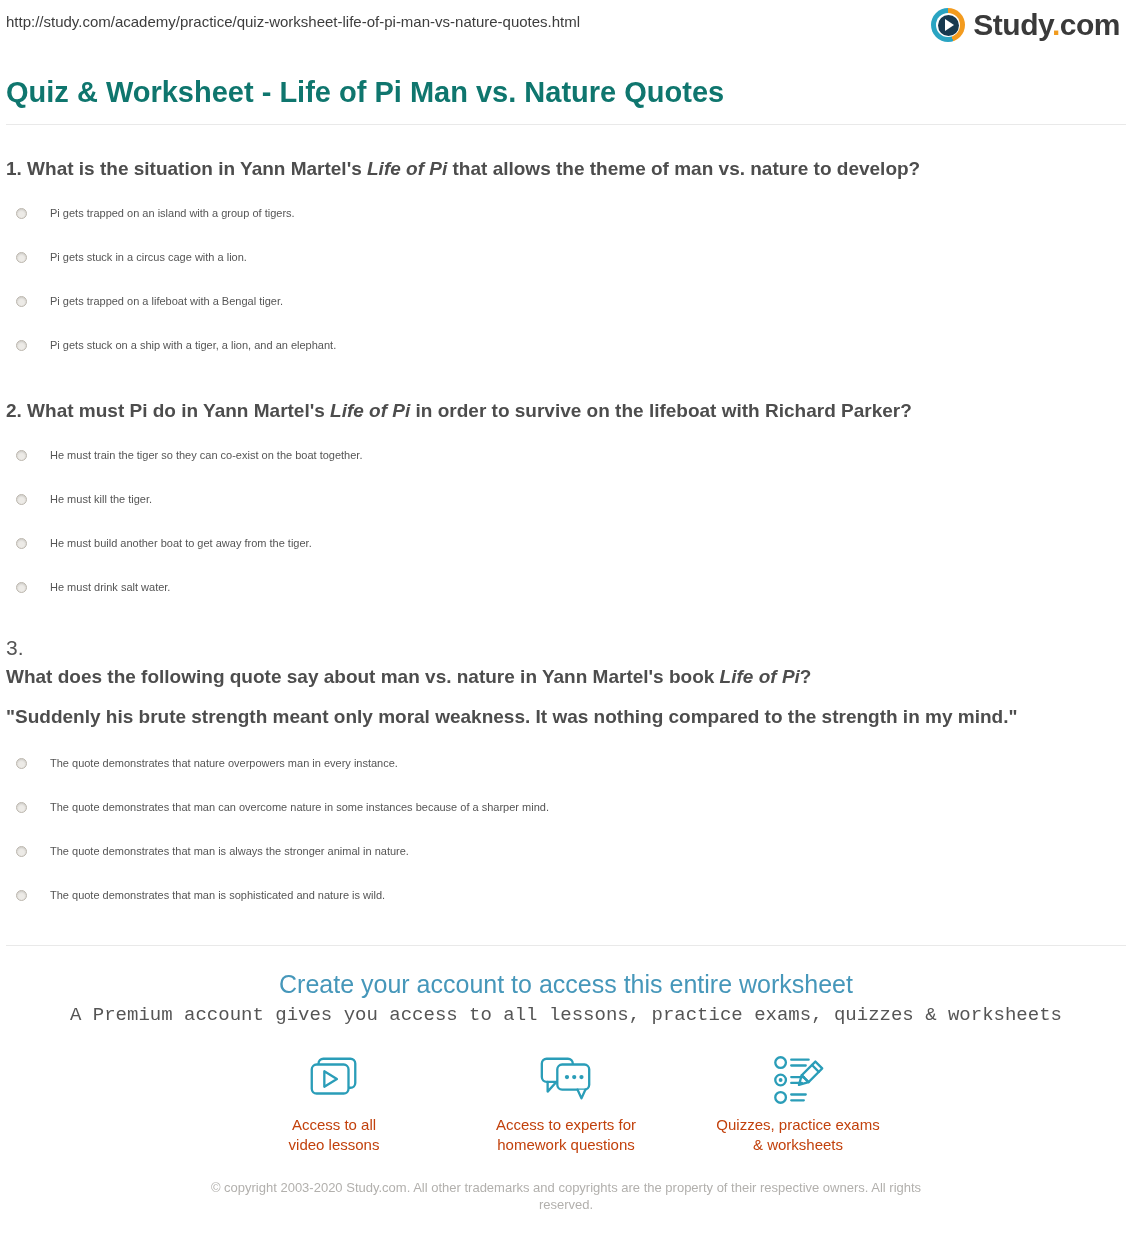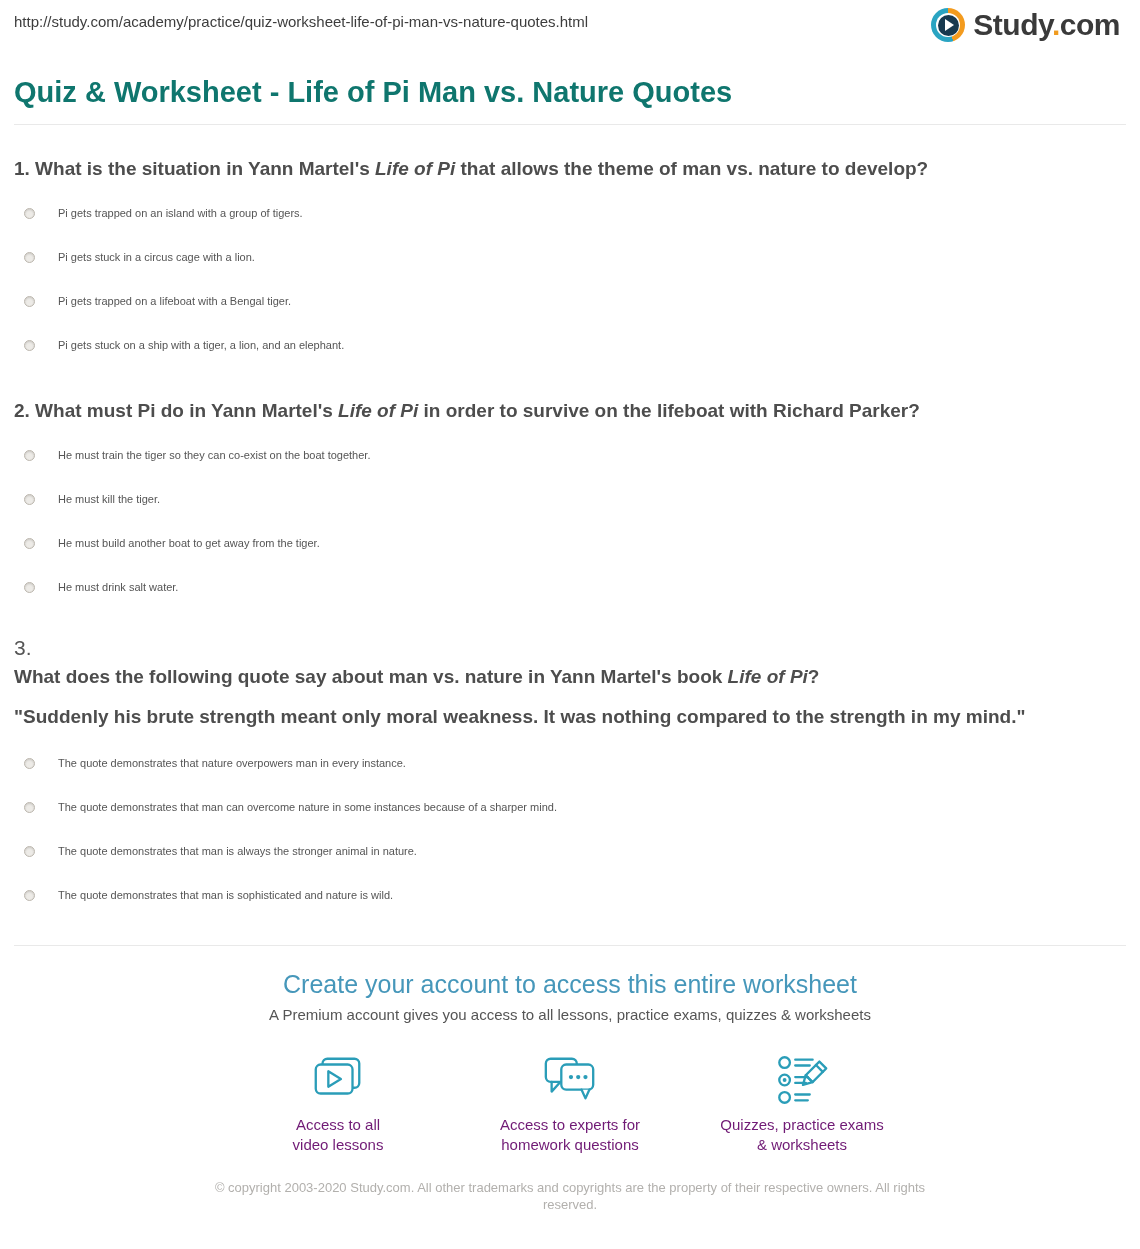--- a/index.html
+++ b/index.html
@@ -3,21 +3,21 @@
 <meta charset="utf-8">
 <style>
   * { box-sizing: border-box; }
   html, body { margin: 0; padding: 0; }
   body {
     width: 1140px; height: 1249px; overflow: hidden;
     background: #ffffff;
     font-family: "Liberation Sans", "DejaVu Sans", sans-serif;
     color: #555555;
   }
-  .page { padding: 12px 14px 0 14px; position: relative; }
+  .page { padding: 12px 14px 0 6px; position: relative; }
 
   
   .url-line { font-size: 15px; color: #3d3d3d; line-height: 20px; }
   .logo { position: absolute; top: 8px; right: 20px; display: flex; align-items: center; gap: 8px; }
   .logo-icon { position: relative; width: 34px; height: 34px; border-radius: 50%;
     background: conic-gradient(#f39b1e 18deg 162deg, #2aa4c2 162deg 378deg); }
   .logo-icon::before { content:""; position:absolute; inset:5px; background:#fff; border-radius:50%; }
   .logo-icon::after  { content:""; position:absolute; inset:6.5px; background:#17394f; border-radius:50%; }
   .logo-play { position:absolute; left:14px; top:11px; width:0; height:0; z-index:2;
     border-left: 9px solid #ffffff; border-top: 6px solid transparent; border-bottom: 6px solid transparent; }
@@ -41,26 +41,26 @@
 
   .q3-number { margin-top: 26px; font-size: 21px; line-height: 26px; color: #555555; }
   .q3-question { margin-top: 4px; font-size: 19px; line-height: 24px; font-weight: 700; color: #4d4d4d; }
   .q3-question .book-title { font-style: italic; }
   .q3-quote { margin-top: 16px; font-size: 19px; line-height: 24px; font-weight: 700; color: #4d4d4d; }
 
   
   .signup-divider { border: none; border-top: 1px solid #e9e9e9; margin: 28px 0 0 0; }
   .signup { text-align: center; }
   .signup-heading { margin-top: 23px; font-size: 25px; line-height: 30px; font-weight: 400; color: #4697ba; }
-  .signup-sub { margin-top: 6px; font-size: 15px; line-height: 20px; color: #555555; }
+  .signup-sub { margin-top: 6px; font-size: 19px; line-height: 20px; color: #555555; font-family: Liberation Mono, monospace; }
   .features { margin-top: 26px; display: flex; justify-content: center; }
   .feature { width: 232px; display: flex; flex-direction: column; align-items: center; }
   .feature-icon { width: 58px; height: 58px; }
   .feature-icon svg { width: 58px; height: 58px; display: block; }
-  .feature-label { margin-top: 6px; font-size: 15px; line-height: 20px; color: #701a75; }
+  .feature-label { margin-top: 6px; font-size: 15px; line-height: 20px; color: #c2410c; }
   .feature-label span { display: block; }
 
   
   .footer { margin: 24px auto 0 auto; max-width: 720px; text-align: center;
     font-size: 13px; line-height: 17px; color: #b2b0ad; }
 </style>
 </head>
 <body>
 
 <div class="page">

